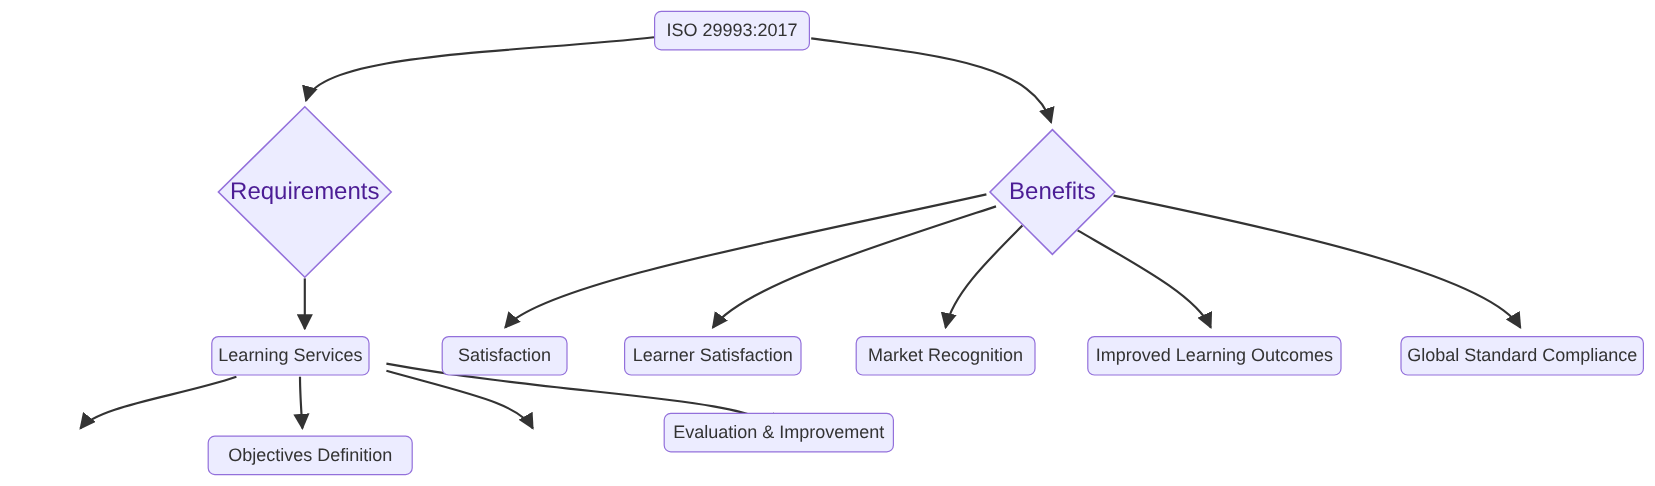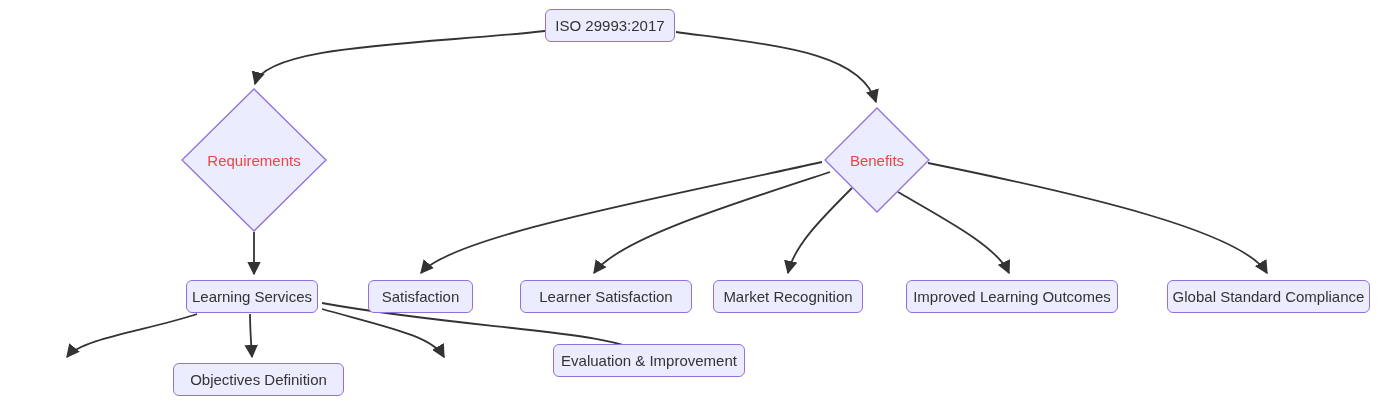--- a/index.html
+++ b/index.html
@@ -41,22 +41,22 @@
     border-radius: 6px;
     color: #333333;
     font-size: 15px;
     display: flex;
     align-items: center;
     justify-content: center;
     white-space: nowrap;
   }
   .diamond-label {
     position: absolute;
-    color: #ef4444;
-    font-size: 15px;
+    color: #4c1d95;
+    font-size: 20px;
     display: flex;
     align-items: center;
     justify-content: center;
     white-space: nowrap;
     background: transparent;
   }
 </style>
 </head>
 <body>
 
@@ -88,27 +88,27 @@
     <polygon class="diamond" points="877,108 929,160 877,212 825,160"></polygon>
   </svg>
 
   <div class="node" style="left:545px; top:9px; width:130px;">
     <span>ISO 29993:2017</span>
   </div>
 
   <div class="diamond-label" style="left:182px; top:143px; width:144px; height:34px;">Requirements</div>
   <div class="diamond-label" style="left:825px; top:143px; width:104px; height:34px;">Benefits</div>
 
-  <div class="node" style="left:186px; top:280px; width:132px;">
+  <div class="node" style="left:176px; top:280px; width:132px;">
     <span>Learning Services</span>
   </div>
   <div class="node" style="left:368px; top:280px; width:105px;">
     <span>Satisfaction</span>
   </div>
-  <div class="node" style="left:520px; top:280px; width:172px;">
+  <div class="node" style="left:520px; top:280px; width:148px;">
     <span>Learner Satisfaction</span>
   </div>
   <div class="node" style="left:713px; top:280px; width:150px;text-align:right;">
     <span>Market Recognition</span>
   </div>
   <div class="node" style="left:906px; top:280px; width:212px;">
     <span>Improved Learning Outcomes</span>
   </div>
   <div class="node" style="left:1167px; top:280px; width:203px;">
     <span>Global Standard Compliance</span>

